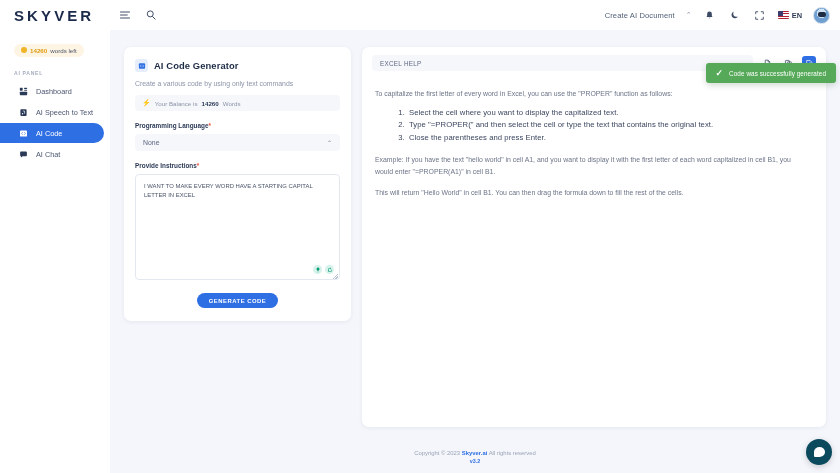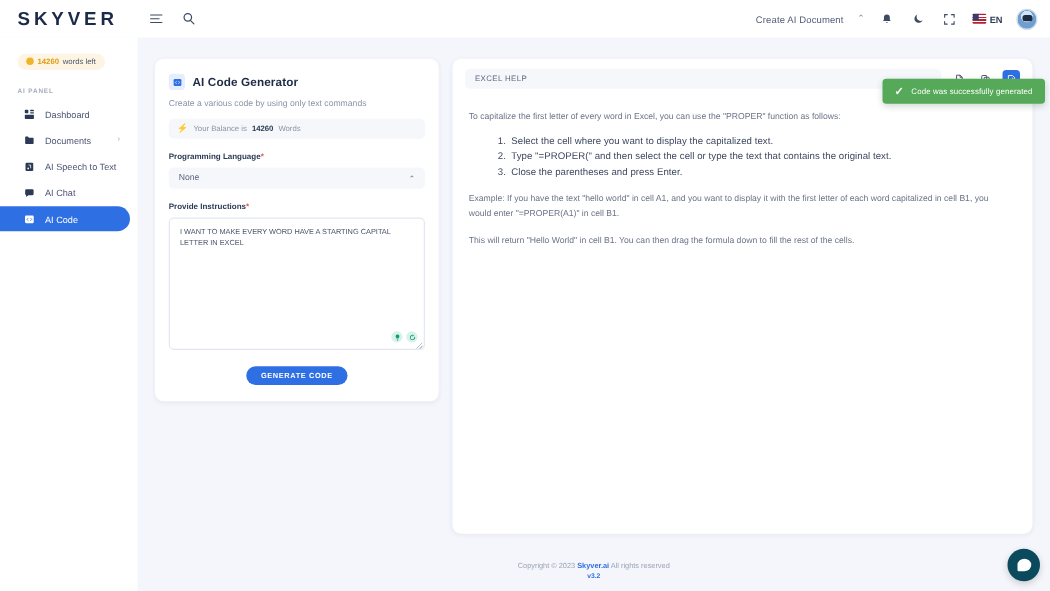--- a/index.html
+++ b/index.html
@@ -257,63 +257,54 @@
                   <rect x="9" y="1.5" width="5.5" height="2.2" rx="1"></rect>
                   <rect x="9" y="5" width="5.5" height="1.6" rx=".8"></rect>
                   <rect x="1.5" y="8.5" width="13" height="6" rx="1"></rect>
                 </g>
               </svg>
           </span>
           <span>Dashboard</span>
         </div>
 
 
-        <div class="nav-item">
-          <span class="ni">
-            <svg viewBox="0 0 16 16" width="9" height="9">
-                <path d="M2 3.2a1 1 0 0 1 1-1h3l1.2 1.6H13a1 1 0 0 1 1 1v7a1 1 0 0 1-1 1H3a1 1 0 0 1-1-1z" fill="currentColor"></path>
-              </svg>
-          </span>
-          <span>Documents</span>
-          <span class="nav-chevron">›</span>
-        </div>
 
 
         <div class="nav-item">
           <span class="ni">
             <svg viewBox="0 0 16 16" width="9" height="9">
                 <rect x="2.5" y="2" width="11" height="12" rx="1.6" fill="currentColor"></rect>
                 <path d="M6.8 5.4h3v4.6" stroke="#fff" stroke-width="1.1" fill="none"></path>
                 <circle cx="6.3" cy="10.2" r="1.2" fill="#fff"></circle>
               </svg>
           </span>
           <span>AI Speech to Text</span>
         </div>
 
-
-        <div class="nav-item">
-          <span class="ni">
-            <svg viewBox="0 0 16 16" width="9" height="9">
-                <path d="M2 4.2a1.6 1.6 0 0 1 1.6-1.6h8.8A1.6 1.6 0 0 1 14 4.2v5.2a1.6 1.6 0 0 1-1.6 1.6H6.6L3.4 13.4V11H3.6A1.6 1.6 0 0 1 2 9.4z" fill="currentColor"></path>
-              </svg>
-          </span>
-          <span>AI Chat</span>
-        </div>
 
         <div class="nav-item active">
           <span class="ni">
             <svg viewBox="0 0 16 16" width="9" height="9">
                 <rect x="1.8" y="2.5" width="12.4" height="11" rx="1.6" fill="currentColor"></rect>
                 <g stroke="#2f6fe4" stroke-width="1.1" fill="none" stroke-linecap="round">
                   <path d="M6.2 6.3 4.5 8l1.7 1.7"></path>
                   <path d="M9.8 6.3 11.5 8l-1.7 1.7"></path>
                 </g>
               </svg>
           </span>
           <span>AI Code</span>
+        </div>
+
+        <div class="nav-item">
+          <span class="ni">
+            <svg viewBox="0 0 16 16" width="9" height="9">
+                <path d="M2 4.2a1.6 1.6 0 0 1 1.6-1.6h8.8A1.6 1.6 0 0 1 14 4.2v5.2a1.6 1.6 0 0 1-1.6 1.6H6.6L3.4 13.4V11H3.6A1.6 1.6 0 0 1 2 9.4z" fill="currentColor"></path>
+              </svg>
+          </span>
+          <span>AI Chat</span>
         </div>
 
       </div>
     </div>
 
     <div class="main">
 
       <div class="toast">
         <span class="toast-check">✓</span>
         <span class="toast-msg">Code was successfully generated</span>

